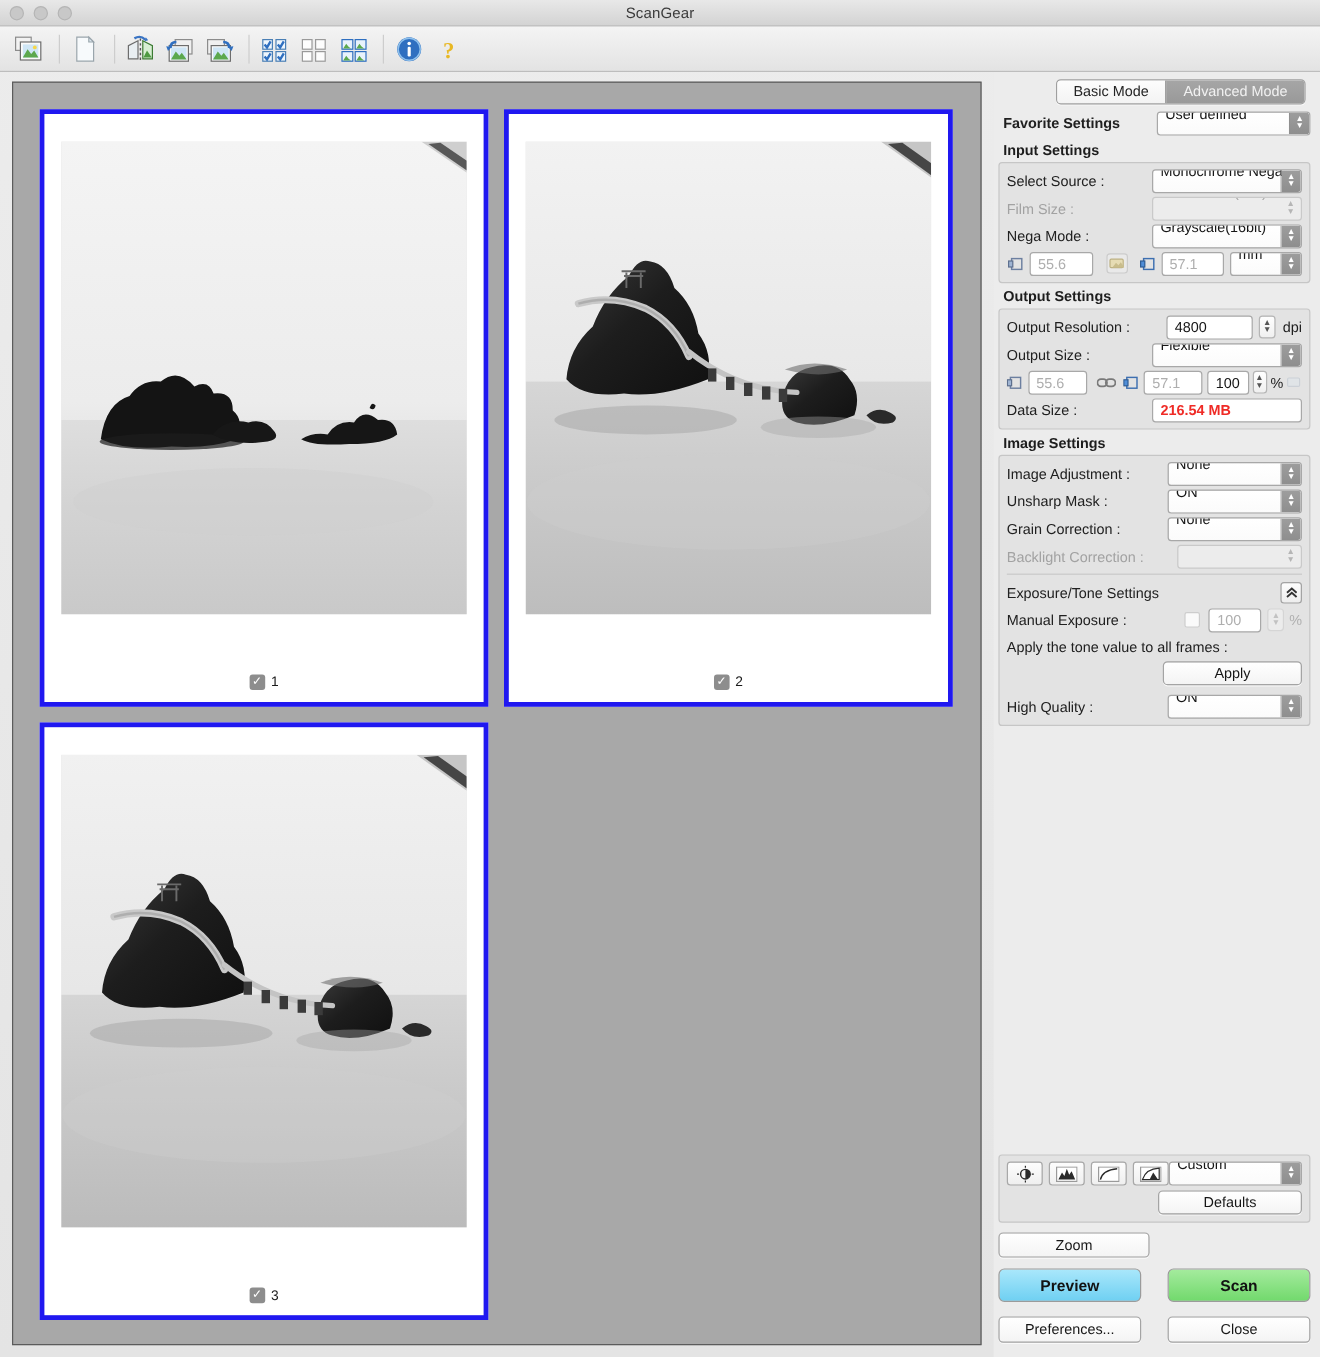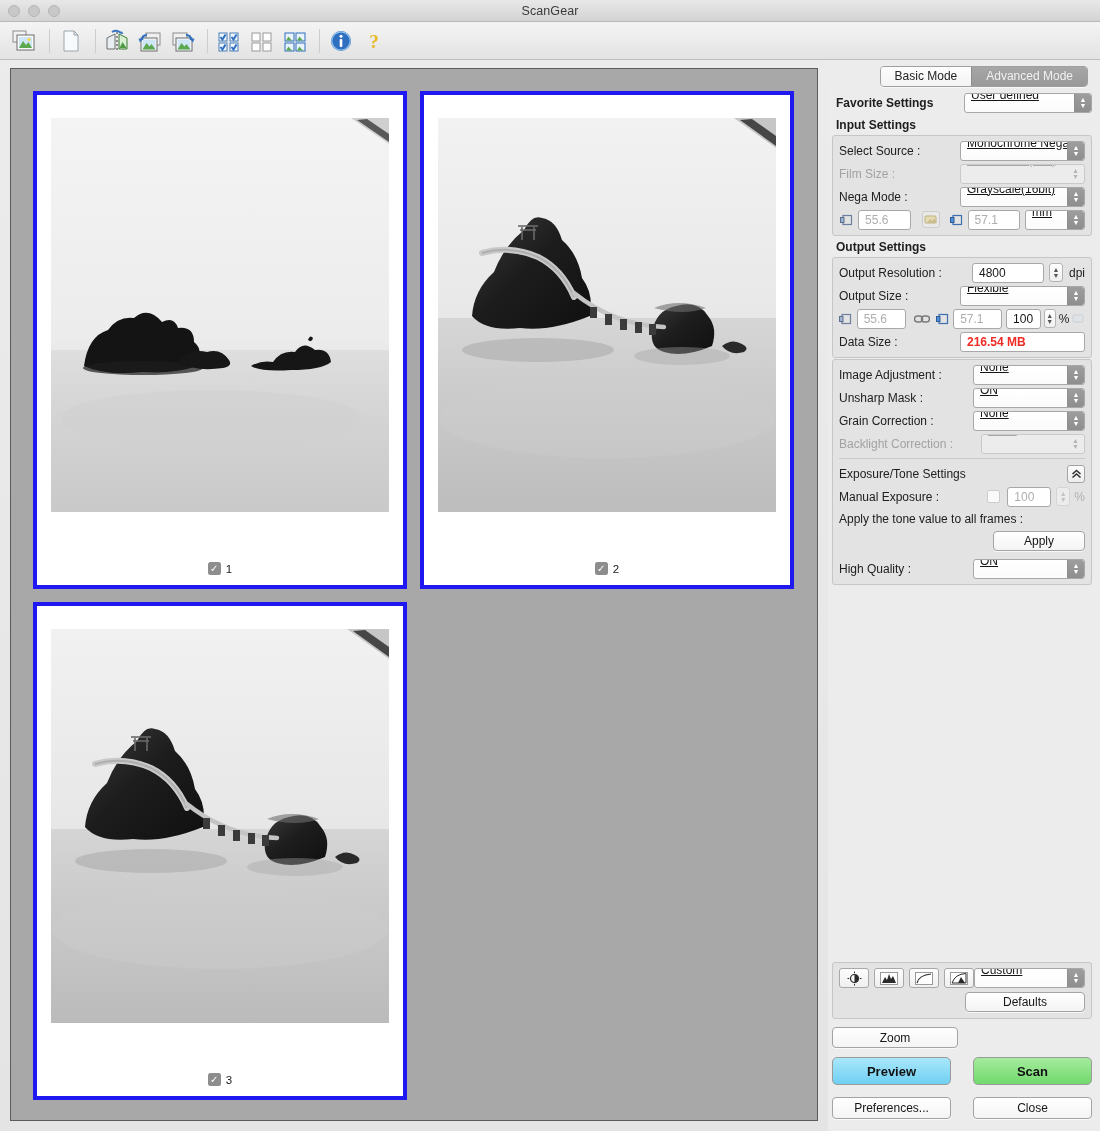--- a/index.html
+++ b/index.html
@@ -168,21 +168,21 @@
 
   .select {
     height: 20px;
     background: linear-gradient(#ffffff,#fbfbfb);
     border: 1px solid #a8a8a8;
     border-radius: 3px;
     display: flex; align-items: center;
     padding: 0 20px 16px 6px;
     position: relative;
     font-size: 12px; color: #161616;
-    white-space: nowrap; overflow: hidden; text-decoration: underline;
+    white-space: nowrap; overflow: hidden;
   }
   .select.dim { color: #a8a8a8; background:#ececec; border-color:#c9c9c9;align-items:flex-end; }
   .arrows {
     position: absolute; right: 0; top: 0; bottom: 0;
     width: 17px;
     background: linear-gradient(#9d9d9d,#8e8e8e);
     border-left: 1px solid #8f8f8f;
     border-radius: 0 2px 2px 0;
     display: flex; flex-direction: column;
     align-items: center; justify-content: center;
@@ -673,20 +673,21 @@
         </div>
         <div class="row">
           <div class="lbl">Data Size :</div>
           <div class="spacer"></div>
           <div class="field" style="width:125px;">
             <span class="redval">216.54 MB</span>
           </div>
         </div>
       </div>
 
+      <div class="section-title">Image Settings</div>
       <div class="group">
         <div class="row">
           <div class="lbl">Image Adjustment :</div>
           <div class="spacer"></div>
           <div class="select" style="width:112px;">
             <span>None</span>
             <span class="arrows">▲<br>▼</span>
           </div>
         </div>
         <div class="row">
@@ -734,21 +735,21 @@
           <div class="field dim" style="width:44px;margin-left:7px;">100</div>
           <div class="stepper dim" style="margin-left:5px;">▲<br>▼</div>
           <span class="unit dim" style="margin-left:4px;">%</span>
         </div>
 
         <div class="row" style="height:19px;">
           <div class="lbl">Apply the tone value to all frames :</div>
         </div>
         <div class="row">
           <div class="spacer"></div>
-          <div class="btn" style="width:92px;">Apply</div>
+          <div class="btn" style="width:116px;">Apply</div>
         </div>
 
         <div class="row" style="margin-top:7px;">
           <div class="lbl">High Quality :</div>
           <div class="spacer"></div>
           <div class="select" style="width:112px;">
             <span>ON</span>
             <span class="arrows">▲<br>▼</span>
           </div>
         </div>

